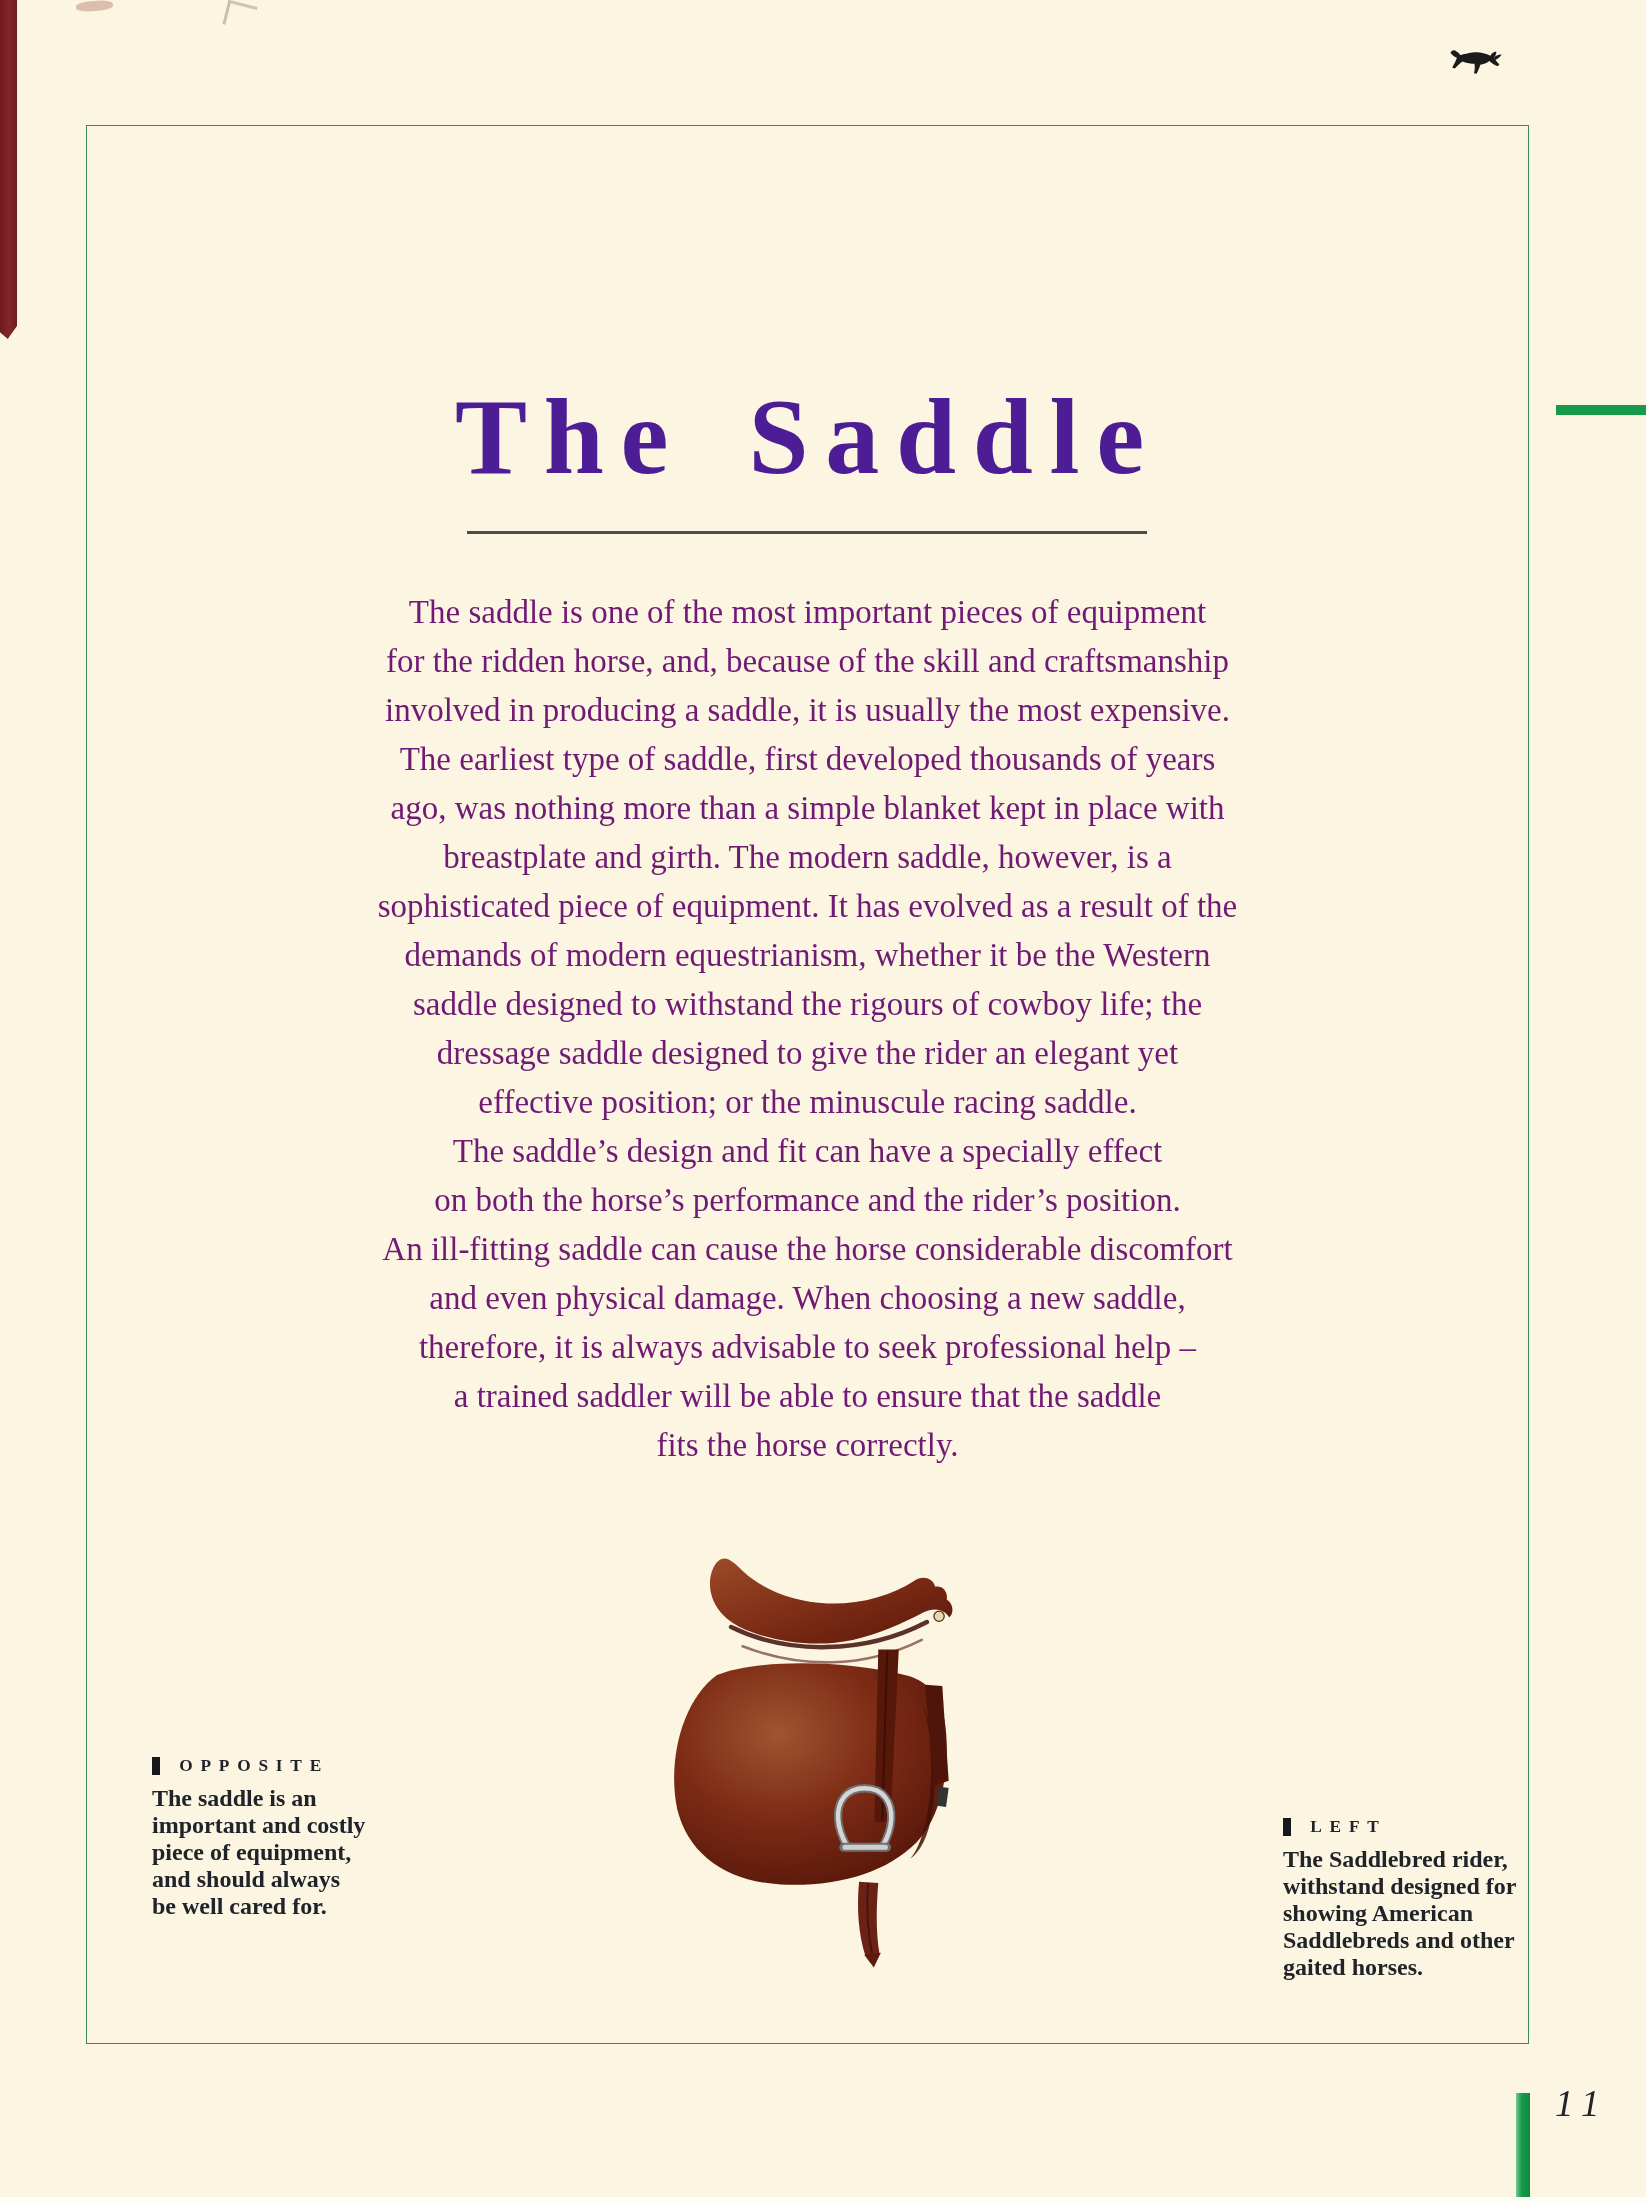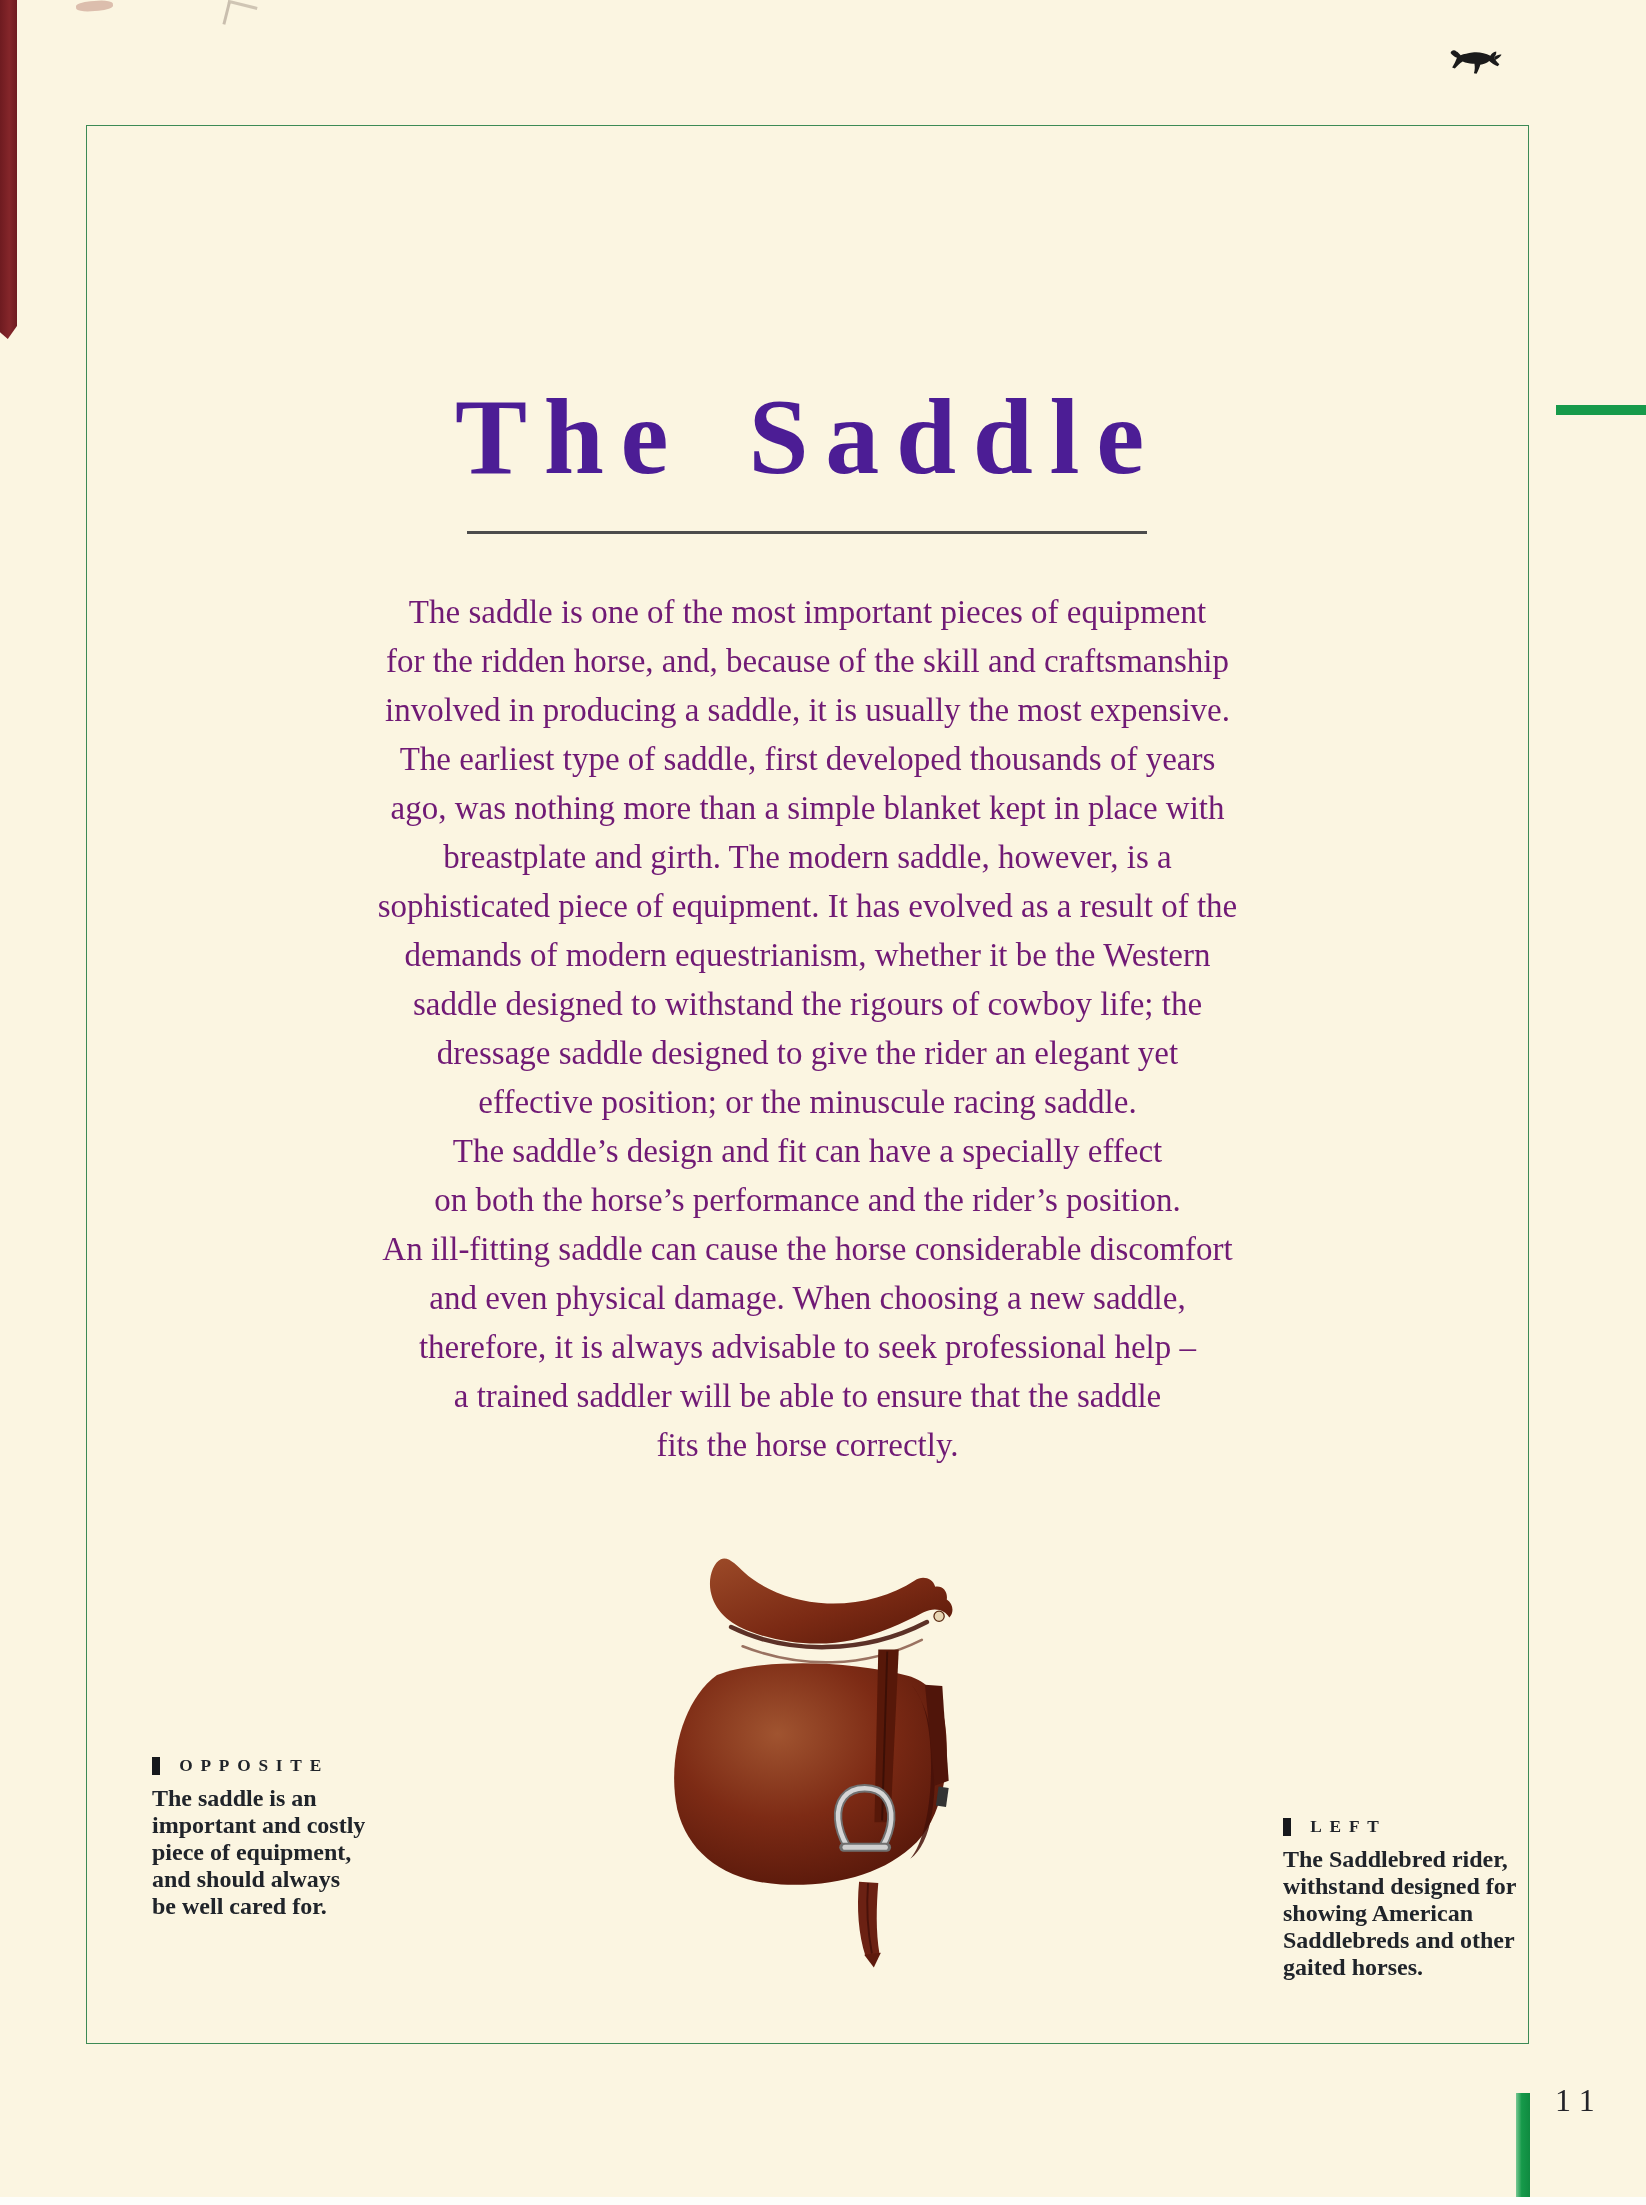--- a/index.html
+++ b/index.html
@@ -78,21 +78,21 @@
   .caption-marker{
     display:inline-block;width:8.3px;height:18px;background:#16181c;
     margin-right:19px;flex:none;
   }
   .caption-line{
     font-weight:bold;font-size:24px;line-height:27px;white-space:nowrap;
   }
   
   .page-number{
     position:absolute;left:1555px;top:2082px;
-    font-size:32px;letter-spacing:0.28em;color:#232329;
+    font-size:37px;letter-spacing:0.28em;color:#232329;font-style:italic;
   }
 </style>
 </head>
 <body>
 
 <div class="page">
 
   <div class="spine-strip"></div>
   <div class="scan-mark-a"></div>
   <div class="scan-mark-b"></div>

